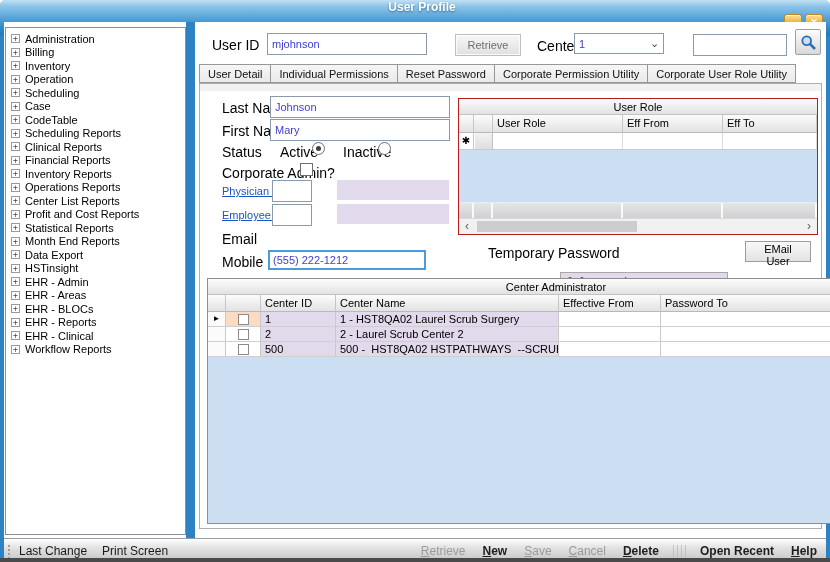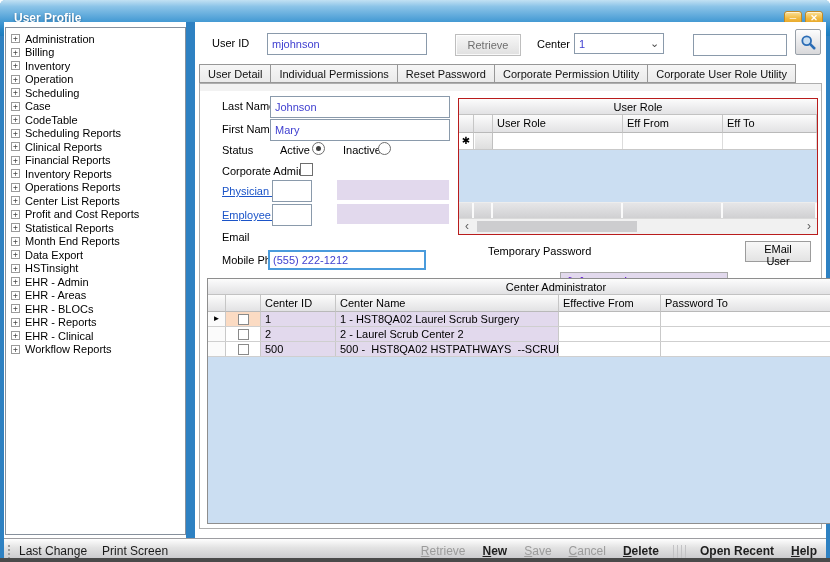--- a/index.html
+++ b/index.html
@@ -2,35 +2,35 @@
 <html style="--frame-blue: #2E81C2; --value-text: #4040D0; --lavender-field: #E2D9ED; --grid-empty-blue: #CBDEF2; --active-row-peach: #FBDBC3;"><head>
 <meta charset="utf-8">
 <style>
   html,body{margin:0;padding:0;background:#fff;}
   *{box-sizing:border-box;}
   .window{position:relative;width:830px;height:562px;font-family:"Liberation Sans",sans-serif;overflow:hidden;}
   .frame{position:absolute;inset:0;background:var(--frame-blue,#2E81C2);border-radius:6px 6px 2px 2px;}
   .bottomedge{position:absolute;left:0;right:0;bottom:0;height:4px;background:#4A4A4A;}
   .titlebar{position:absolute;top:0;left:0;right:0;height:36px;border-radius:5px 5px 0 0;
     background:linear-gradient(180deg,#C2E1F3 0%,#8CC4E8 18%,#4D9FD6 55%,#2484C6 85%,#1E7CBD 100%);
-    display:flex;align-items:center;}
+    display:flex;align-items:center;flex-direction:column;}
   .title{padding-left:14px;font-size:12px;font-weight:bold;color:#fff;text-shadow:0 1px 2px rgba(0,40,80,.55);}
   .win-controls{margin-left:auto;display:flex;gap:3px;margin-right:7px;}
   .win-btn{width:18px;height:15px;border-radius:3px;border:1px solid #C08A26;color:#fff;
     background:linear-gradient(#FBE198,#F0B93F 50%,#E19E1F);box-shadow:inset 0 1px 0 rgba(255,255,255,.6);
     font-size:9px;line-height:12px;text-align:center;font-weight:bold;padding:0;cursor:default;}
   .main{position:absolute;top:22px;left:4px;right:4px;bottom:24px;background:#fff;display:flex;}
   
   .tree{width:181px;flex:none;margin:5px 0 3px 1px;border:1px solid #86909C;background:#fff;padding:4px 0 0 2px;overflow:hidden;}
   .tree-item{display:flex;align-items:center;height:13.5px;padding-left:3px;font-size:11px;color:#000;white-space:nowrap;}
   .tree-expand{width:9px;height:9px;flex:none;border:1px solid #9A9A9A;background:#fff;color:#444;
     font:8px/7px "DejaVu Sans Mono",monospace;text-align:center;margin-right:5px;}
   .splitter{width:9px;flex:none;background:var(--frame-blue,#2E81C2);}
   .content{flex:1;position:relative;background:#fff;}
-  .fld-label{position:absolute;font-size:11px;color:#000;white-space:nowrap;}
+  .fld-label{position:absolute;font-size:14px;color:#000;white-space:nowrap;}
   .link{position:absolute;font-size:11px;color:#1B54C8;text-decoration:underline;white-space:nowrap;cursor:pointer;}
   .tbox{position:absolute;height:20px;border:1px solid #8A9AAB;background:#fff;outline:none;
     font:11px "Liberation Sans",sans-serif;color:var(--value-text,#4040D0);padding:10px 4px;}
   .tbox.focused{border:2px solid #4A9BDC;padding:1px 3px;}
   .retrieve-btn{position:absolute;left:260px;top:12px;width:66px;height:22px;font:11px "Liberation Sans",sans-serif;
     color:#6F6F6F;background:linear-gradient(#F7F7F7,#E0E0E0);border:1px solid #BEBEBE;box-shadow:inset 0 0 0 1px rgba(255,255,255,.8);}
   .combo{position:absolute;left:379px;top:11px;width:90px;height:21px;display:flex;align-items:center;border:1px solid #8A9AAB;background:#fff;}
   .combo-value{flex:1;padding-left:4px;font-size:11px;color:var(--value-text,#4040D0);}
   .chevron{width:17px;text-align:center;color:#4A4A4A;font-size:11px;line-height:17px;}
   .search-btn{position:absolute;left:600px;top:7px;width:26px;height:26px;border:1px solid #98A0A8;border-radius:2px;

